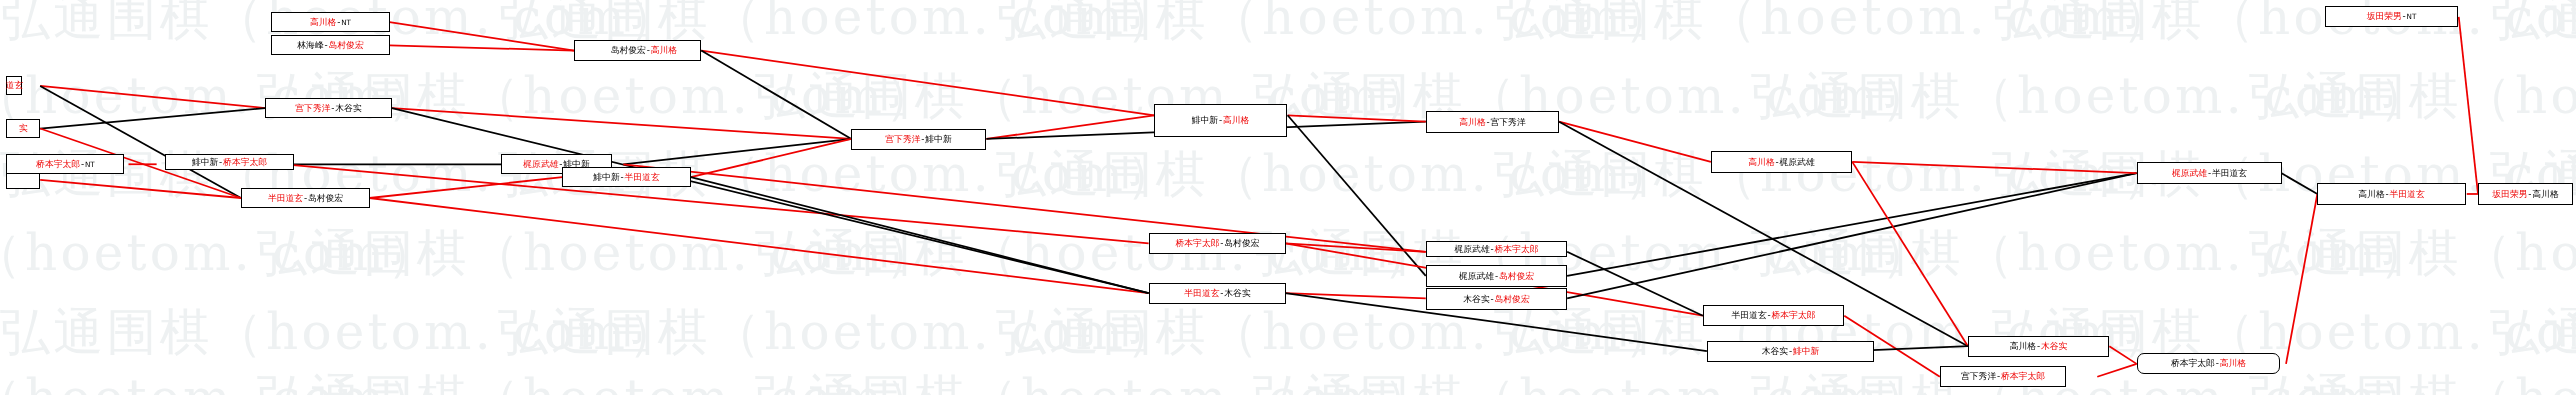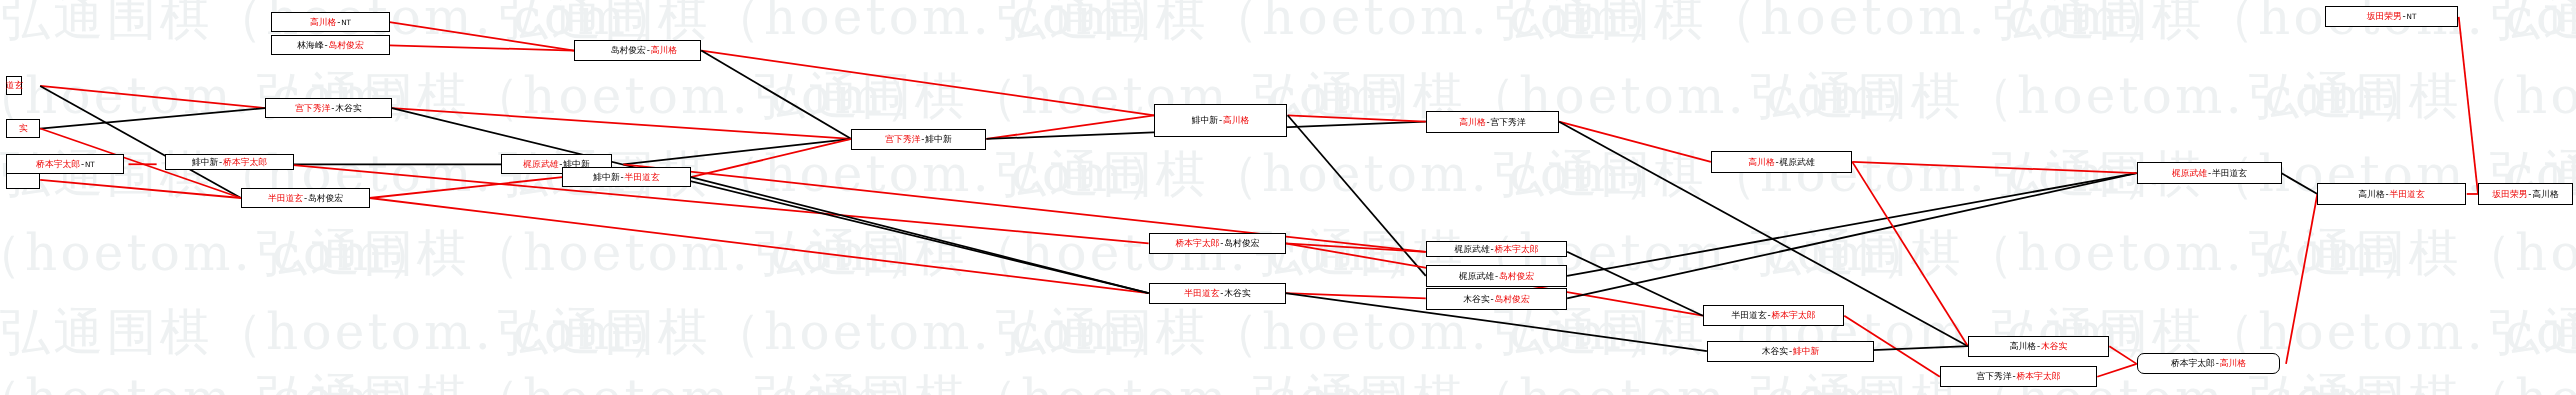--- a/index.html
+++ b/index.html
@@ -208,21 +208,21 @@
       </div>
       <div class="node" style="left: 1703px; top: 305px; width: 141px; height: 21px;">
         <span><span class="seg lose">半田道玄</span><span class="seg dash">-</span><span class="seg win">桥本宇太郎</span></span>
       </div>
       <div class="node" style="left: 1707px; top: 341px; width: 167px; height: 21px;">
         <span><span class="seg lose">木谷实</span><span class="seg dash">-</span><span class="seg win">鯡中新</span></span>
       </div>
       <div class="node" style="left: 1968px; top: 336px; width: 141px; height: 21px;">
         <span><span class="seg lose">高川格</span><span class="seg dash">-</span><span class="seg win">木谷实</span></span>
       </div>
-      <div class="node" style="left: 1940px; top: 366px; width: 157px; height: 21px;">
+      <div class="node" style="left: 1940px; top: 366px; width: 126px; height: 21px;">
         <span><span class="seg lose">宫下秀洋</span><span class="seg dash">-</span><span class="seg win">桥本宇太郎</span></span>
       </div>
       <div class="node" style="left: 2137px; top: 162px; width: 145px; height: 22px;">
         <span><span class="seg win">梶原武雄</span><span class="seg dash">-</span><span class="seg lose">半田道玄</span></span>
       </div>
       <div class="node" style="left: 2137px; top: 353px; width: 143px; height: 21px; border-radius: 7px;">
         <span><span class="seg lose">桥本宇太郎</span><span class="seg dash">-</span><span class="seg win">高川格</span></span>
       </div>
       <div class="node" style="left: 2317px; top: 183px; width: 149px; height: 22px;">
         <span><span class="seg lose">高川格</span><span class="seg dash">-</span><span class="seg win">半田道玄</span></span>

